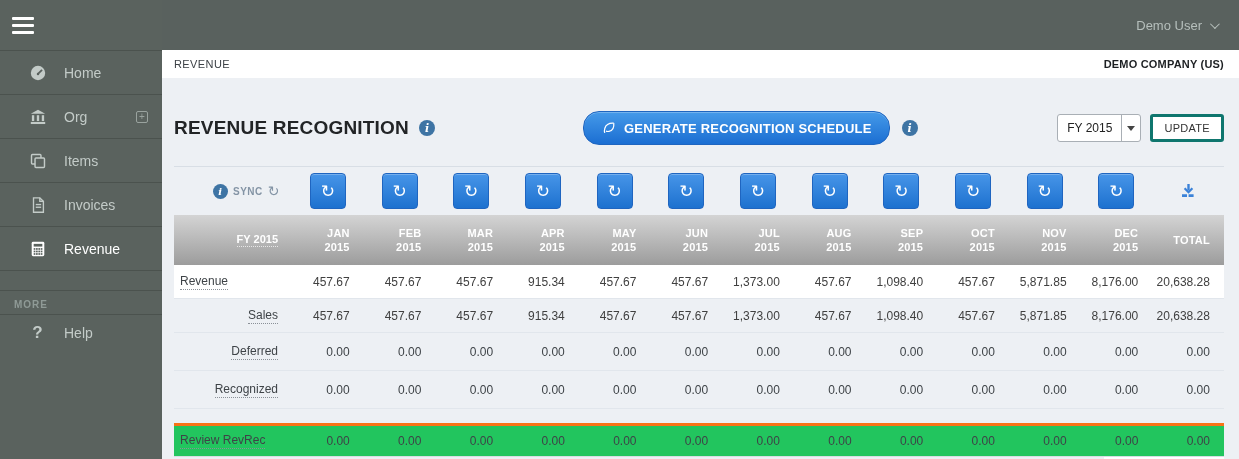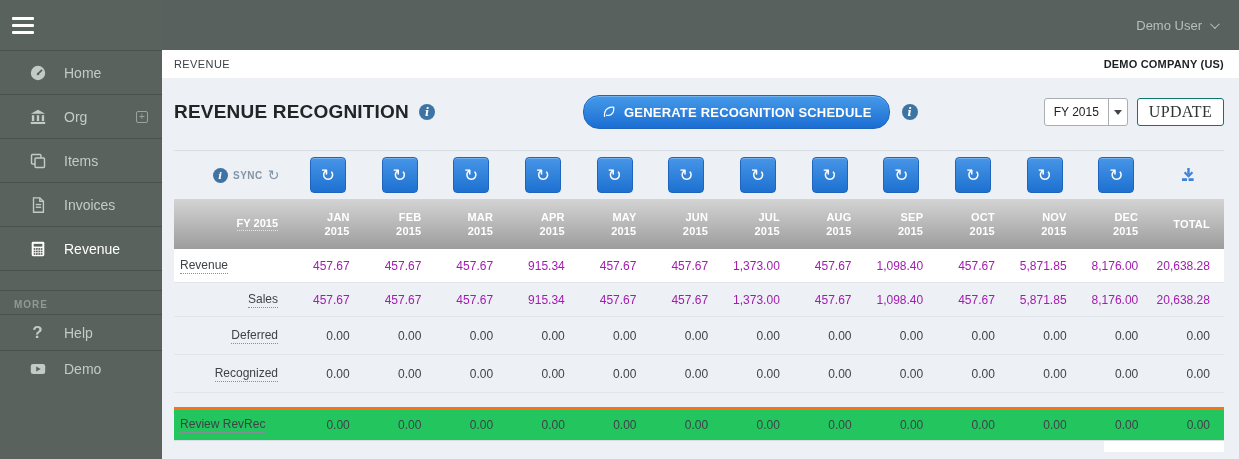--- a/index.html
+++ b/index.html
@@ -23,36 +23,36 @@
 
   
   .main { flex:1; display:flex; flex-direction:column; min-width:0; }
   .topbar { height:50px; background:#59615e; display:flex; align-items:center; justify-content:flex-end; padding-right:22px; flex:none; }
   .user { display:flex; align-items:center; gap:8px; color:#b6bfbc; font-size:13px; cursor:pointer; }
   .chev { width:7px; height:7px; border-right:1.5px solid #b6bfbc; border-bottom:1.5px solid #b6bfbc; transform:rotate(45deg) translateY(-2px); }
   .crumbbar { height:28px; background:#fff; display:flex; align-items:center; justify-content:space-between; padding:0 15px 0 12px; flex:none; }
   .crumb-left { font-size:11px; color:#3c4146; letter-spacing:.4px; }
   .crumb-right { font-size:11px; font-weight:bold; color:#1d2023; letter-spacing:.2px; }
 
-  .content { flex:1; background:#edf0f4; padding:0 15px 0 12px; min-height:0; }
+  .content { flex:1; background:#edf0f4; padding:16px 15px 0 12px; min-height:0; }
 
   
   .pagehead { height:62px; display:flex; align-items:center; padding-top:6px; }
   .ptitle { font-size:19px; font-weight:bold; color:#222426; letter-spacing:.2px; }
   .info { width:16px; height:16px; border-radius:50%; background:#3e74a4; color:#fff; display:inline-flex; align-items:center; justify-content:center; font-family:"DejaVu Serif", serif; font-style:italic; font-weight:bold; font-size:11px; flex:none; cursor:pointer; }
   .info.sm { width:15px; height:15px; font-size:10px; }
   .ml10 { margin-left:10px; }
   .genwrap { display:flex; align-items:center; margin-left:148px; gap:12px; }
   .btn-generate { display:flex; align-items:center; gap:8px; height:34px; padding:0 17px; background:linear-gradient(#459ae9, #1b6ed2); border:1px solid #1f65c0; border-radius:16px; color:#fff; font-family:"Liberation Sans", sans-serif; font-size:13px; font-weight:bold; letter-spacing:.2px; cursor:pointer; box-shadow:inset 0 1px 0 rgba(255,255,255,.25); }
   .rightctl { margin-left:auto; display:flex; align-items:center; gap:9px; }
   .select { height:28px; background:#fff; border:1px solid #a9afb5; border-radius:3px; display:flex; align-items:stretch; cursor:pointer; }
   .select .val { display:flex; align-items:center; padding:0 9px; font-size:12px; color:#222; }
   .select .caretbox { width:19px; border-left:1px solid #a9afb5; display:flex; align-items:center; justify-content:center; }
   .caret-down { width:0; height:0; border-left:4px solid transparent; border-right:4px solid transparent; border-top:5px solid #444; }
-  .btn-update { height:28px; padding:0 11px; background:#fff; border:1px solid #0f766e; border-radius:3px; color:#333; font-family:Liberation Serif, serif; font-size:16px; letter-spacing:.3px; cursor:pointer; }
+  .btn-update { height:28px; padding:0 11px; background:#fff; border:3px solid #0f766e; border-radius:3px; color:#333; font-family:Liberation Sans, sans-serif; font-size:11px; letter-spacing:.3px; cursor:pointer; }
 
   
   .hr { border-top:1px solid #d8dee5; margin-top:10px; }
   .c0 { width:118px; flex:none; }
   .cm { flex:1 1 0; min-width:0; }
   .syncrow { display:flex; align-items:center; height:48px; }
   .sync-cell { display:flex; align-items:center; justify-content:flex-end; gap:5px; padding-right:12px; color:#8494a5; font-size:10px; font-weight:bold; letter-spacing:.5px; cursor:pointer; }
   .sync-spin { font-size:14px; font-weight:normal; color:#8494a5; line-height:1; }
   .scell { display:flex; justify-content:center; }
   .syncbtn { width:36px; height:36px; background:linear-gradient(#4795e8, #1d71cf); border:1px solid #1f65c0; border-radius:4px; color:#fff; font-size:17px; line-height:1; cursor:pointer; box-shadow:inset 0 1px 0 rgba(255,255,255,.25); }
@@ -64,21 +64,21 @@
   .th .dotted-w { border-bottom:1px dotted #e8e8e8; padding-bottom:1px; cursor:pointer; }
 
   .trow { display:flex; align-items:center; height:34px; font-size:12px; color:#3e4347; border-bottom:1px solid #e1e6ec; }
   .trow.tall { height:38px; }
   .trow.r0 { background:#fff; }
   .labcell { display:flex; align-items:center; height:100%; }
   .labcell.al { justify-content:flex-start; padding-left:6px; }
   .labcell.ar { justify-content:flex-end; padding-right:14px;text-align:right; }
   .lab { border-bottom:1px dotted #8a9097; padding-bottom:1px; cursor:pointer; color:#3e4347; }
   .vcell { text-align:right; padding-right:14px; }
-  .vcell.link { color:#a21caf; }
+  .vcell.link { color:#404040; }
   .rowgap { height:14px; }
   .trow.footer { background:#22c55e; border-top:3px solid #f97316; border-bottom:1px solid #d8dde3;justify-content:flex-end; }
   .bstrip { height:11px; background:#fff; margin-left:930px; }
 </style>
 </head>
 <body>
 
 <div class="app">
 
   <aside class="sidebar">
@@ -165,29 +165,20 @@
     <div class="sdivider"></div>
     <div class="smore">MORE</div>
 
     <div class="sitem small">
       <span class="sicon">
           <span class="qmark">?</span>
         </span>
       <span>Help</span>
     </div>
 
-    <div class="sitem small">
-      <span class="sicon">
-        <svg width="18" height="18" viewBox="0 0 20 20">
-            <rect x="2" y="4.5" width="16" height="11" rx="2.5" fill="currentColor"></rect>
-            <polygon points="8,7.3 13,10 8,12.7" fill="#5a625e"></polygon>
-          </svg>
-      </span>
-      <span>Demo</span>
-    </div>
 
   </aside>
 
   <div class="main">
 
     <div class="topbar">
       <div class="user">
         <span>Demo User</span>
         <span class="chev"></span>
       </div>

